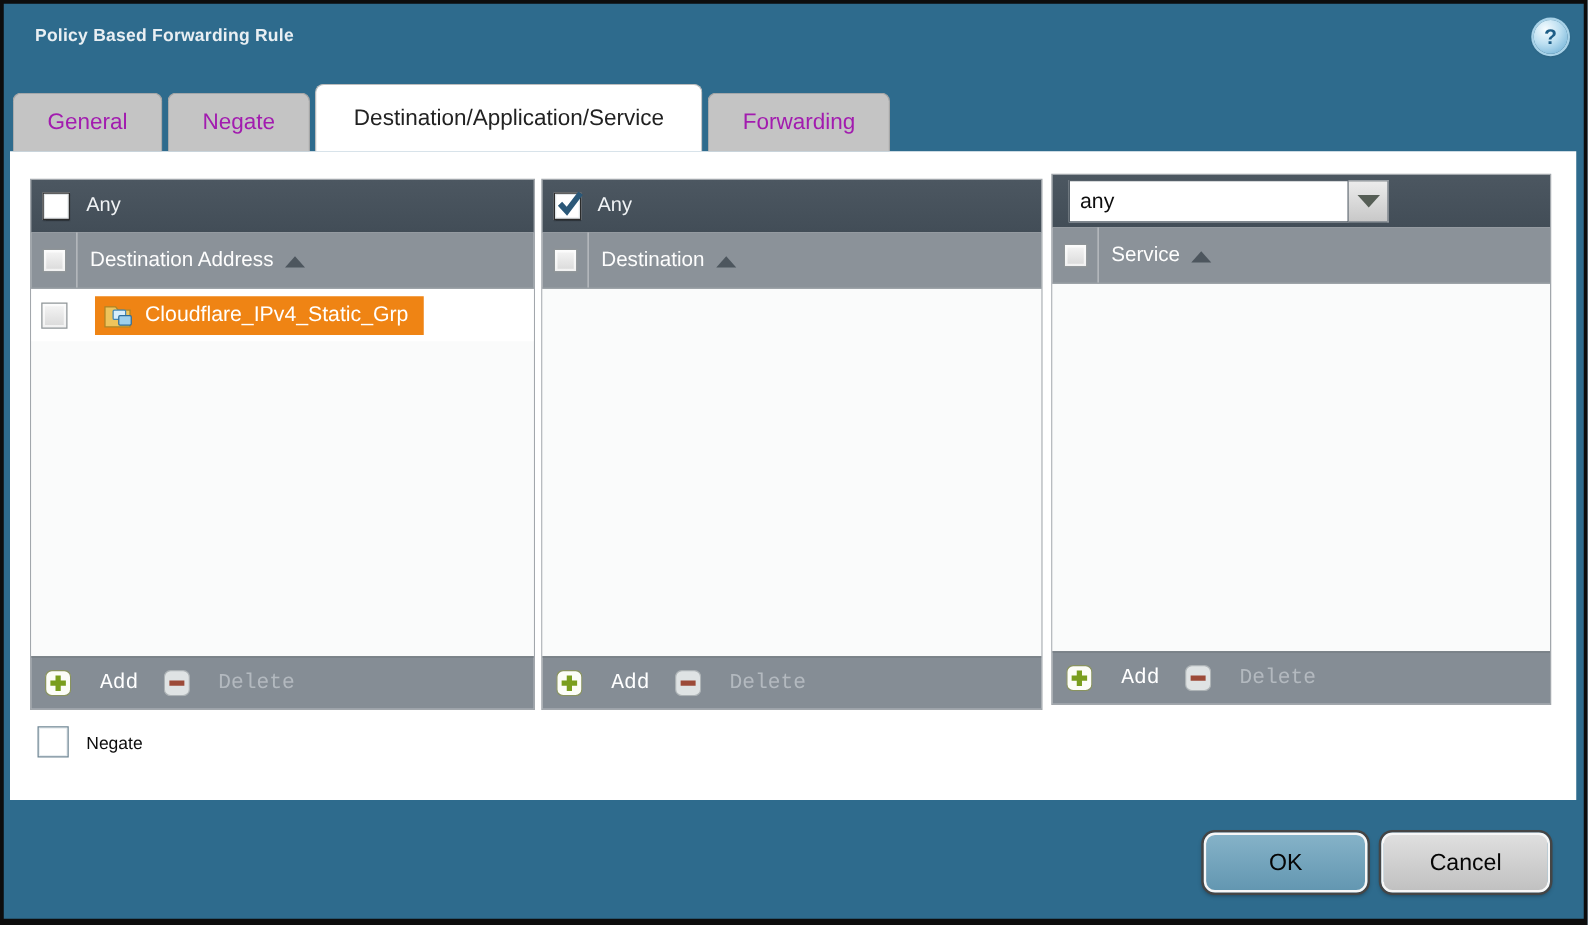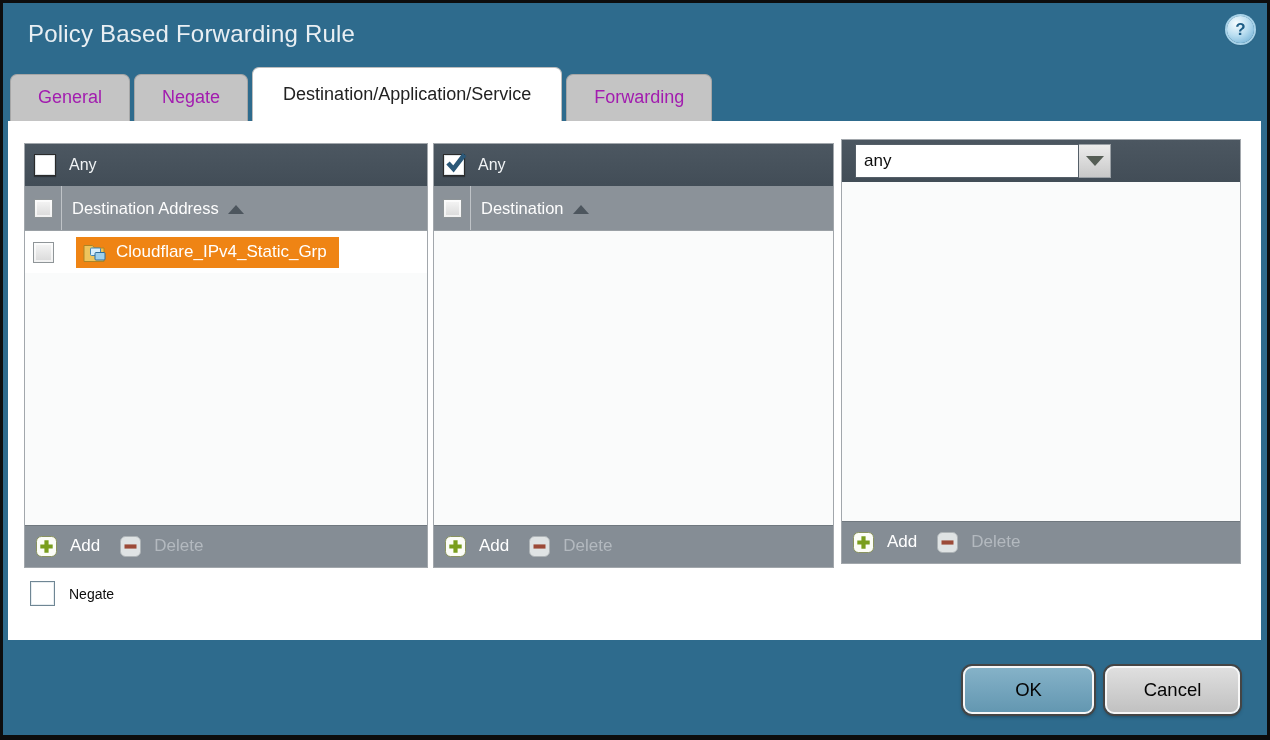--- a/index.html
+++ b/index.html
@@ -9,21 +9,21 @@
   .dialog{
     position:relative; width:1270px; height:740px;
     background:#2e6b8d;
     border:3px solid #0d0d0d; border-bottom-width:5px;
     overflow:hidden;
   }
 
   
   .title{
     position:absolute; left:25px; top:17px;
-    color:#e9eff3; font-size:24px; letter-spacing:.2px; font-weight:400;
+    color:#e9eff3; font-size:14px; letter-spacing:.2px; font-weight:700;
   }
   .help{
     position:absolute; right:13px; top:13px;
     width:27px; height:27px; border-radius:50%;
     background:radial-gradient(circle at 35% 28%, #f6fcff, #bcdff1 45%, #7ab7da 85%);
     box-shadow:0 0 0 2px #a8d2e8, 0 1px 3px rgba(0,0,0,.35);
     display:flex; align-items:center; justify-content:center;
     color:#1d5d86; font-weight:bold; font-size:17px; cursor:pointer;
   }
 
@@ -86,21 +86,21 @@
   .sel-item{
     margin-left:14px; background:#ef8414; color:#fff;
     display:inline-flex; align-items:center; gap:8px;
     padding:5px 12px 5px 7px; font-size:17px; cursor:pointer;
   }
 
   .col-footer{
     flex:none; height:42px; background:#858d95; border-top:1px solid #70787f;
     display:flex; align-items:center; padding:0 11px; gap:20px;
   }
-  .foot-btn{ display:inline-flex; gap:13px; cursor:pointer; }
+  .foot-btn{ display:inline-flex; align-items:center; gap:23px; cursor:pointer;font-family:Liberation Mono, monospace; }
   .foot-btn .lbl{ font-size:17px; color:#fff; }
   .foot-btn.disabled .lbl{ color:#b3b9bf; }
 
   
   .cb{
     width:22px; height:22px; background:#fff; border:1px solid #2b2b2b;
     box-shadow:inset 0 0 0 1px #dfe4e7, 0 1px 1px rgba(0,0,0,.35);
     position:relative; cursor:pointer; flex:none;
   }
   .cb .check{ position:absolute; left:-1px; top:-5px; }
@@ -252,20 +252,27 @@
 
     <div class="col col-svc">
       <div class="col-top">
         <span class="dd">
           <span class="dd-value">any</span>
           <span class="dd-btn">
             <span class="chev"></span>
           </span>
         </span>
       </div>
+      <div class="col-header">
+        <span class="gutter">
+          <span class="cb-bevel"></span>
+        </span>
+        <span class="hdr-label">Service</span>
+        <span class="sort-asc"></span>
+      </div>
       <div class="col-list"></div>
       <div class="col-footer">
         <span class="foot-btn">
           <svg width="21" height="21" viewBox="0 0 21 21">
             <rect x="0.5" y="0.5" width="20" height="20" rx="5" fill="#fcfdf7" stroke="#89935f"></rect>
             <path d="M10.5 4.3v12.4M4.3 10.5h12.4" stroke="#7a9e1e" stroke-width="4.2"></path>
           </svg>
           <span class="lbl">Add</span>
         </span>
         <span class="foot-btn disabled">

